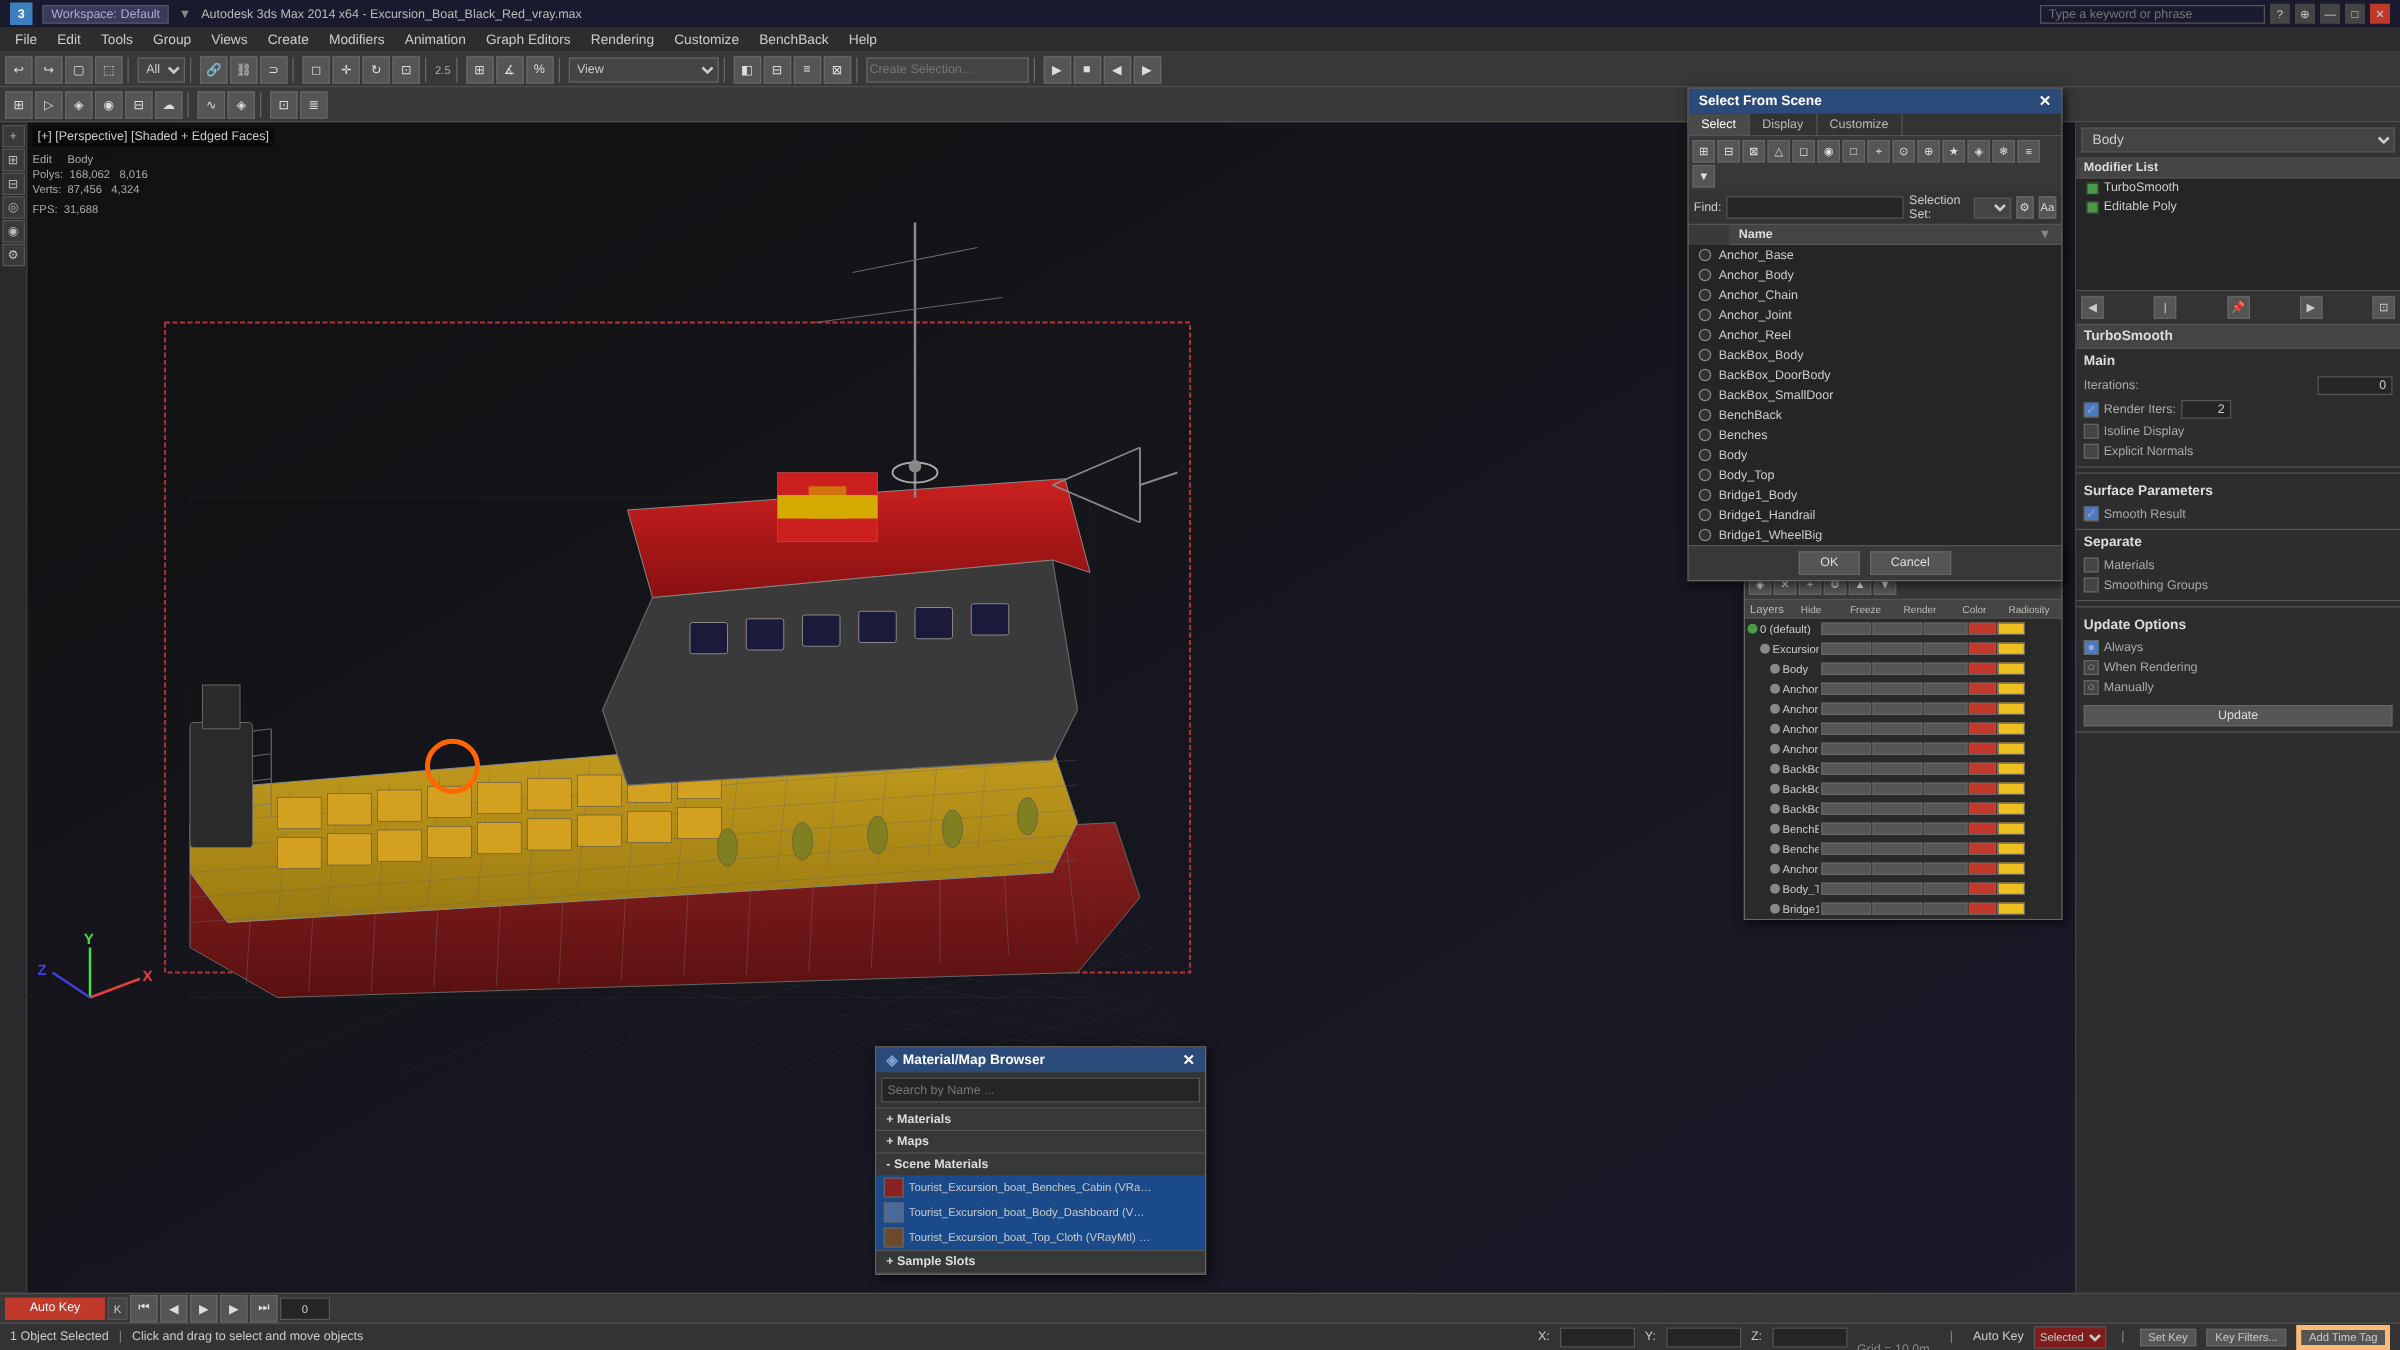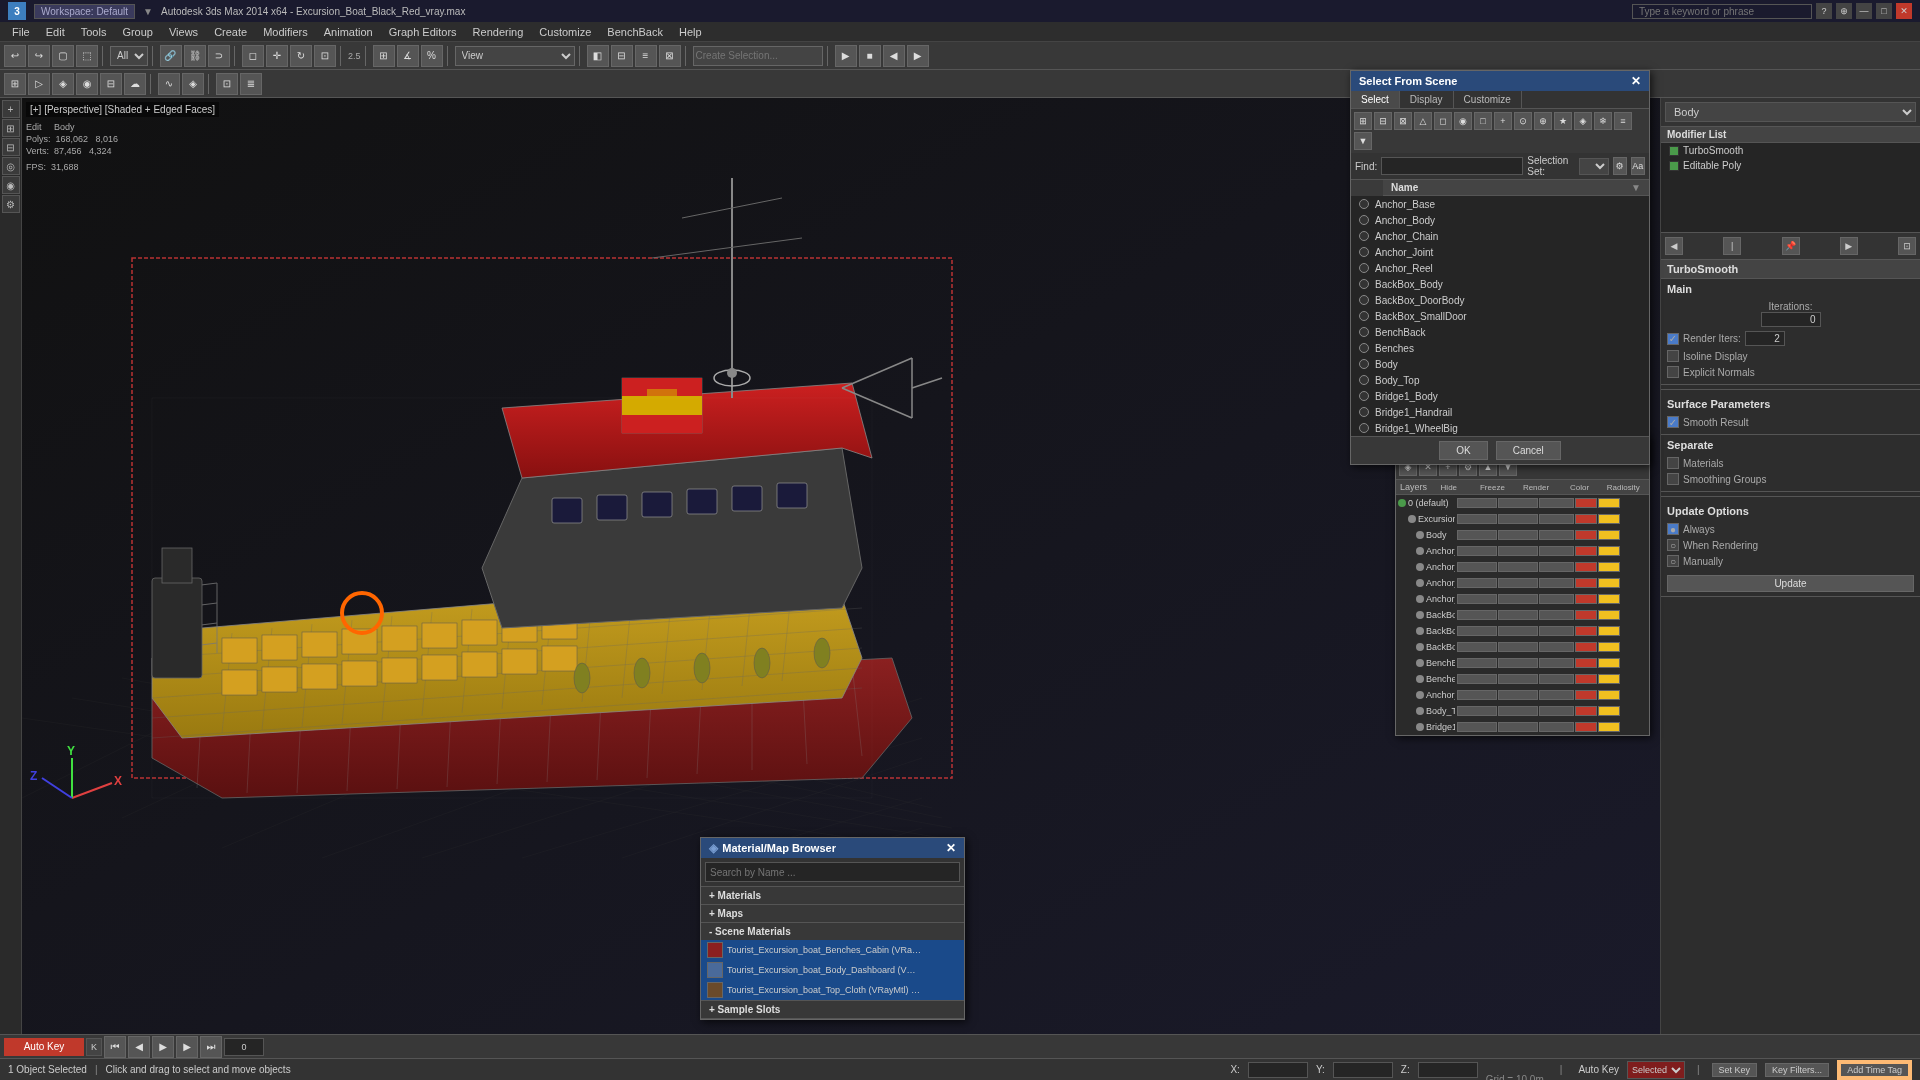--- a/index.html
+++ b/index.html
@@ -88,21 +88,21 @@
     #props-panel { width: 260px; min-width: 260px; background: #2d2d2d; overflow-y: auto; border-left: 1px solid #444; }
     .props-top { background: #333; padding: 4px; border-bottom: 1px solid #555; }
     .props-dropdown { width: 100%; background: #444; border: 1px solid #555; color: #ccc; font-size: 11px; padding: 2px 4px; height: 20px; }
     .modifier-list-header { background: #444; padding: 2px 6px; font-size: 10px; color: #ddd; border-bottom: 1px solid #555; font-weight: bold; }
     .modifier-item { display: flex; align-items: center; padding: 2px 8px; gap: 4px; font-size: 10px; color: #ccc; cursor: pointer; }
     .modifier-light { width: 10px; height: 10px; background: #4a9a4a; border: 1px solid #333; flex-shrink: 0; }
     .props-nav { display: flex; justify-content: space-between; padding: 4px; background: #333; border-bottom: 1px solid #555; }
     .props-nav-btn { width: 18px; height: 18px; background: #555; border: 1px solid #666; display: flex; align-items: center; justify-content: center; font-size: 9px; cursor: pointer; }
     .modifier-section { padding: 4px 6px; border-bottom: 1px solid #555; }
     .modifier-section-title { font-size: 11px; font-weight: bold; color: #ddd; margin-bottom: 4px; cursor: pointer; }
-    .prop-row { display: flex; align-items: center; justify-content: space-between; padding: 2px 0; font-size: 10px; flex-direction: column; }
+    .prop-row { display: flex; align-items: center; justify-content: space-between; padding: 2px 0; font-size: 10px; }
     .prop-label { color: #aaa; }
     .prop-value { background: #252525; border: 1px solid #555; color: #ccc; font-size: 10px; width: 60px; padding: 1px 4px; text-align: right; }
     .checkbox-row { display: flex; align-items: center; gap: 4px; font-size: 10px; color: #aaa; padding: 2px 0; }
     .prop-checkbox { width: 12px; height: 12px; background: #444; border: 1px solid #666; cursor: pointer; display: flex; align-items: center; justify-content: center; flex-shrink: 0; }
     .prop-checkbox.checked { background: #4a7bc8; }
     .section-divider { height: 1px; background: #555; margin: 4px 0; }
     .update-btn { background: #555; border: 1px solid #666; color: #ddd; font-size: 10px; padding: 2px 10px; cursor: pointer; width: 100%; }
 
     
     #bottom-bar { width: 100%; height: 24px; background: #383838; display: flex; align-items: center; padding: 0 4px; gap: 2px; border-top: 1px solid #555; }

